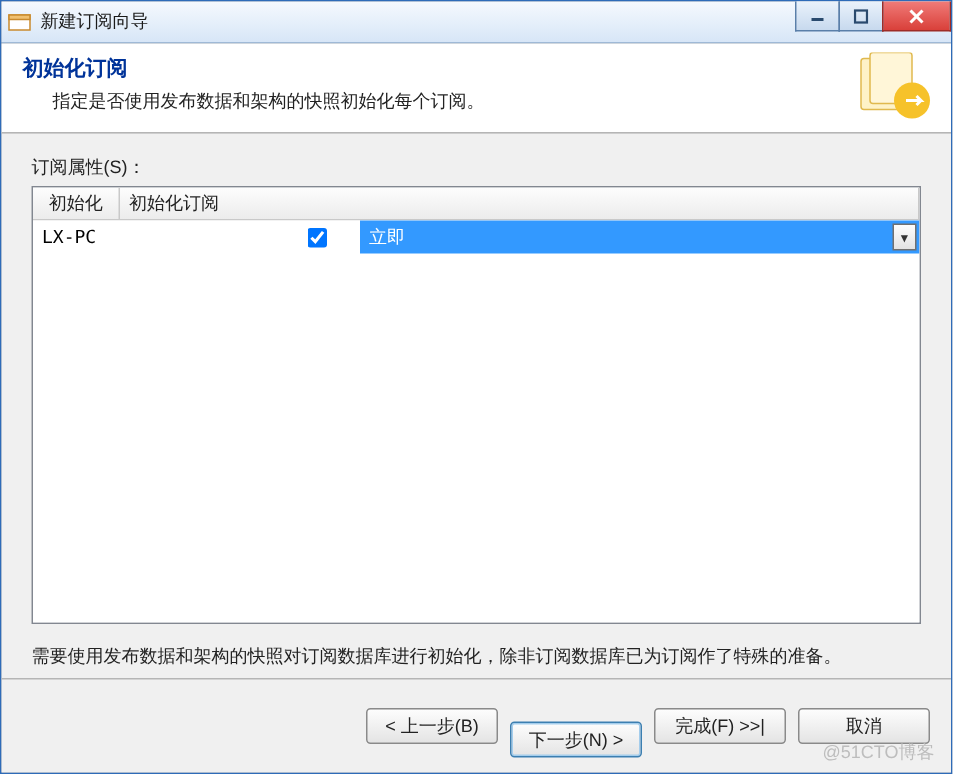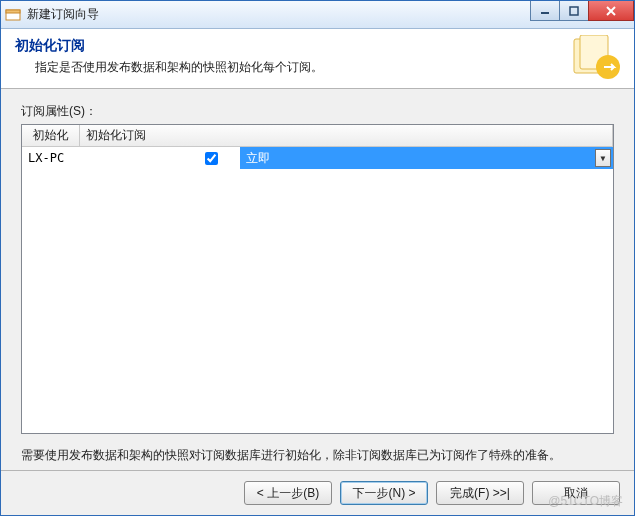--- a/index.html
+++ b/index.html
@@ -175,20 +175,21 @@
     color: #222;
     display: inline-flex;
     align-items: center;
     justify-content: center;
     margin-left: 8px;
     cursor: pointer;
   }
   .btn.default {
     border: 1px solid #3c7fb1;
     box-shadow: 0 0 0 1px #a4cdec inset;
+    margin-top: 18px;
   }
   .btn.help { margin-left: 0; }
 
   .watermark {
     position: absolute;
     right: 12px; bottom: 6px;
     color: #bdbdbd;
     font-size: 12px;
     pointer-events: none;
   }

